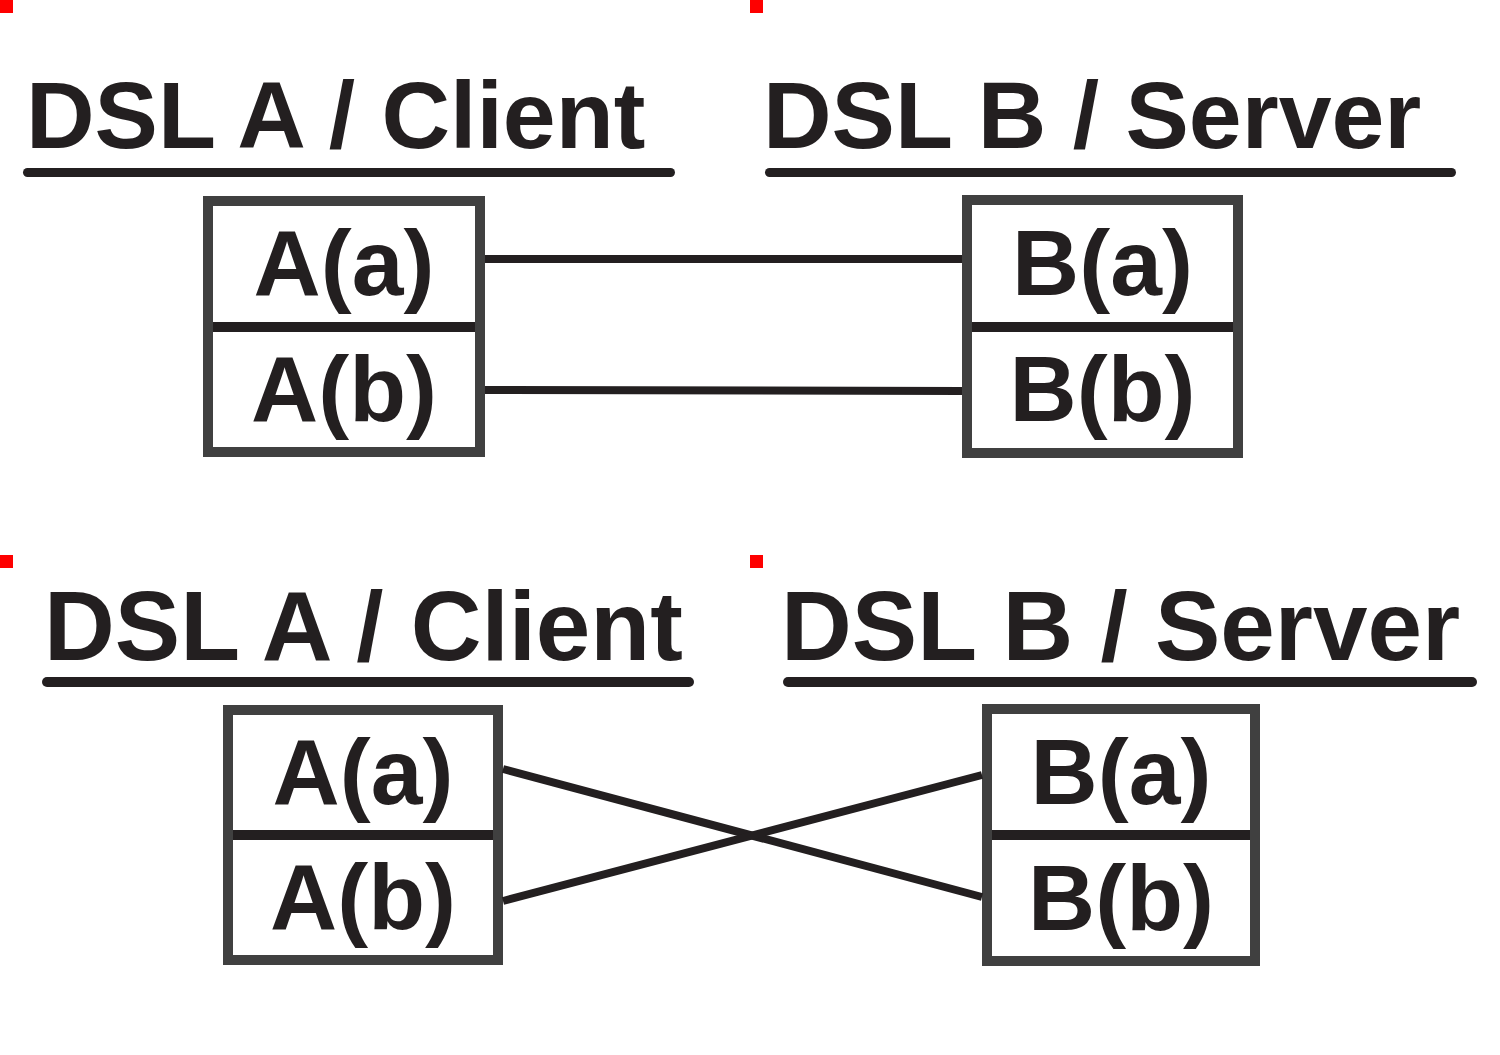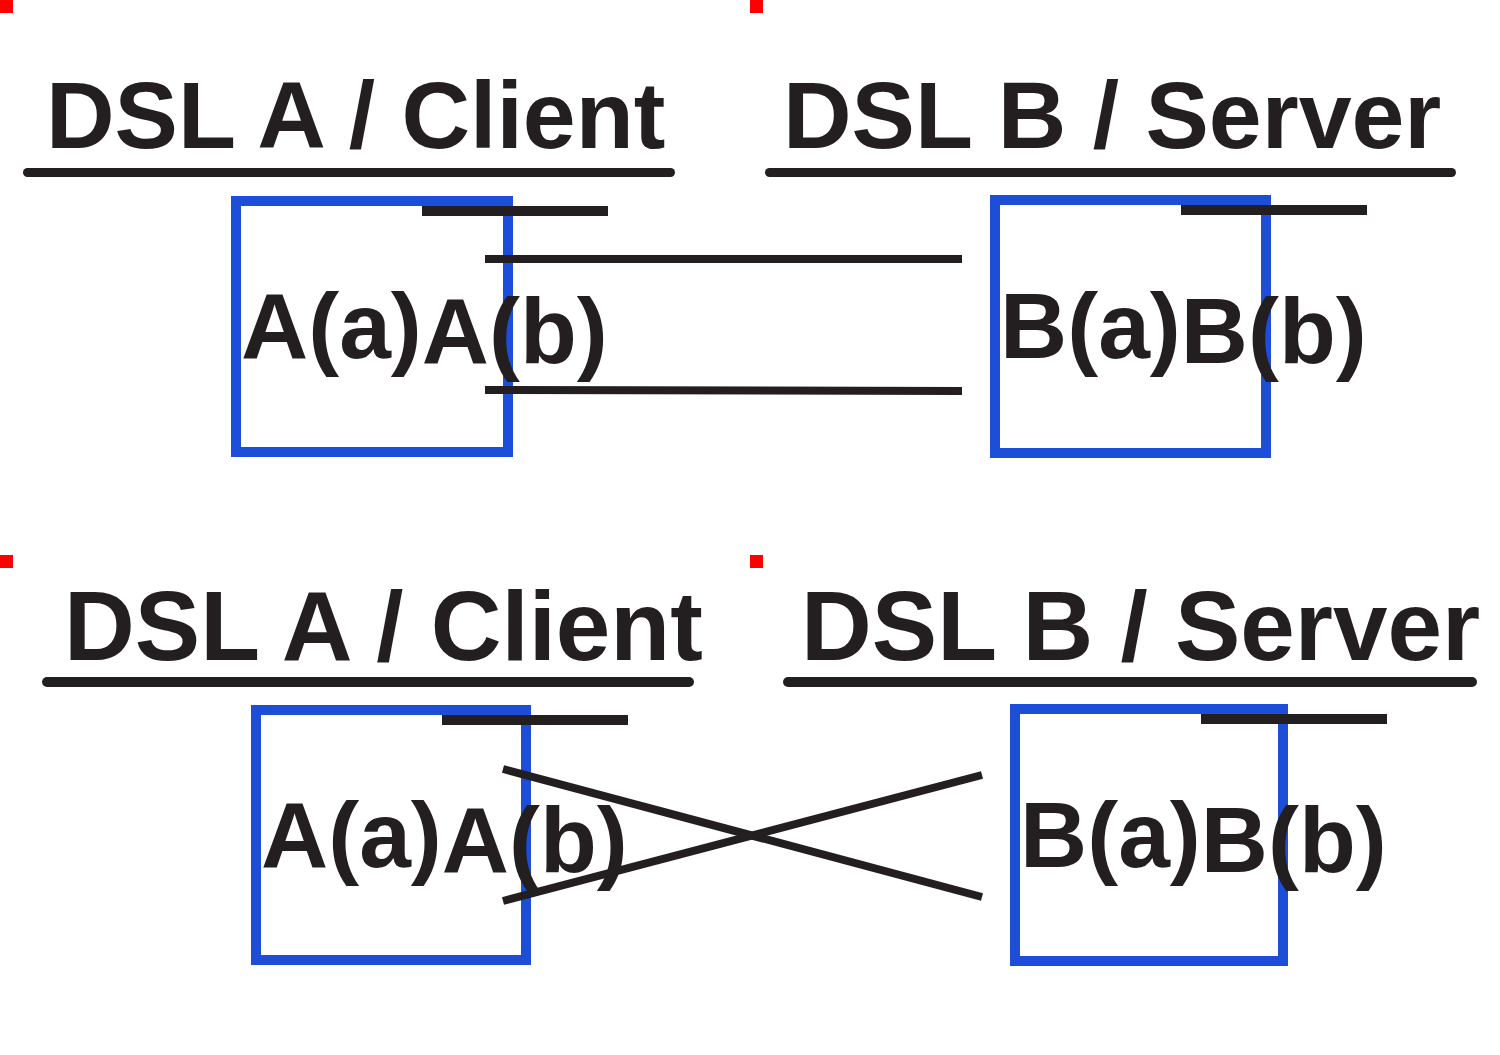--- a/index.html
+++ b/index.html
@@ -17,21 +17,20 @@
     color: #231f20;
   }
   
   .title {
     position: absolute;
     font-weight: bold;
     line-height: 1;
     white-space: nowrap;
     letter-spacing: 0px;
     color: #231f20;
-    margin-left: 20px;
   }
   .d1 .title { font-size: 95px; top: 68px; }
   .d2 .title { font-size: 98px; top: 577px; }
   .d1 .title.left  { left: 26px; }
   .d1 .title.right { left: 763px; }
   .d2 .title.left  { left: 44px; }
   .d2 .title.right { left: 781px; }
 
   .underline {
     position: absolute;
@@ -41,25 +40,25 @@
   .d1 .underline { top: 168px; height: 9px; }
   .d2 .underline { top: 677px; height: 10px; }
   .d1 .underline.left  { left: 23px;  width: 652px; }
   .d1 .underline.right { left: 765px; width: 691px; }
   .d2 .underline.left  { left: 42px;  width: 652px; }
   .d2 .underline.right { left: 783px; width: 694px; }
 
   
   .portbox {
     position: absolute;
-    border: 10px solid #1d4ed8;
+    border: 10px solid #404040;
     background: #ffffff;
     display: flex;
+    flex-direction: column;
     box-sizing: border-box;
-    margin-left: 28px;
   }
   .d1 .portbox.left  { left: 203px; top: 196px; width: 282px; height: 261px; }
   .d1 .portbox.right { left: 962px; top: 195px; width: 281px; height: 263px; }
   .d2 .portbox.left  { left: 223px; top: 705px; width: 280px; height: 260px; }
   .d2 .portbox.right { left: 982px; top: 704px; width: 278px; height: 262px; }
 
   .port {
     flex: 1 1 0;
     display: flex;
     align-items: center;

